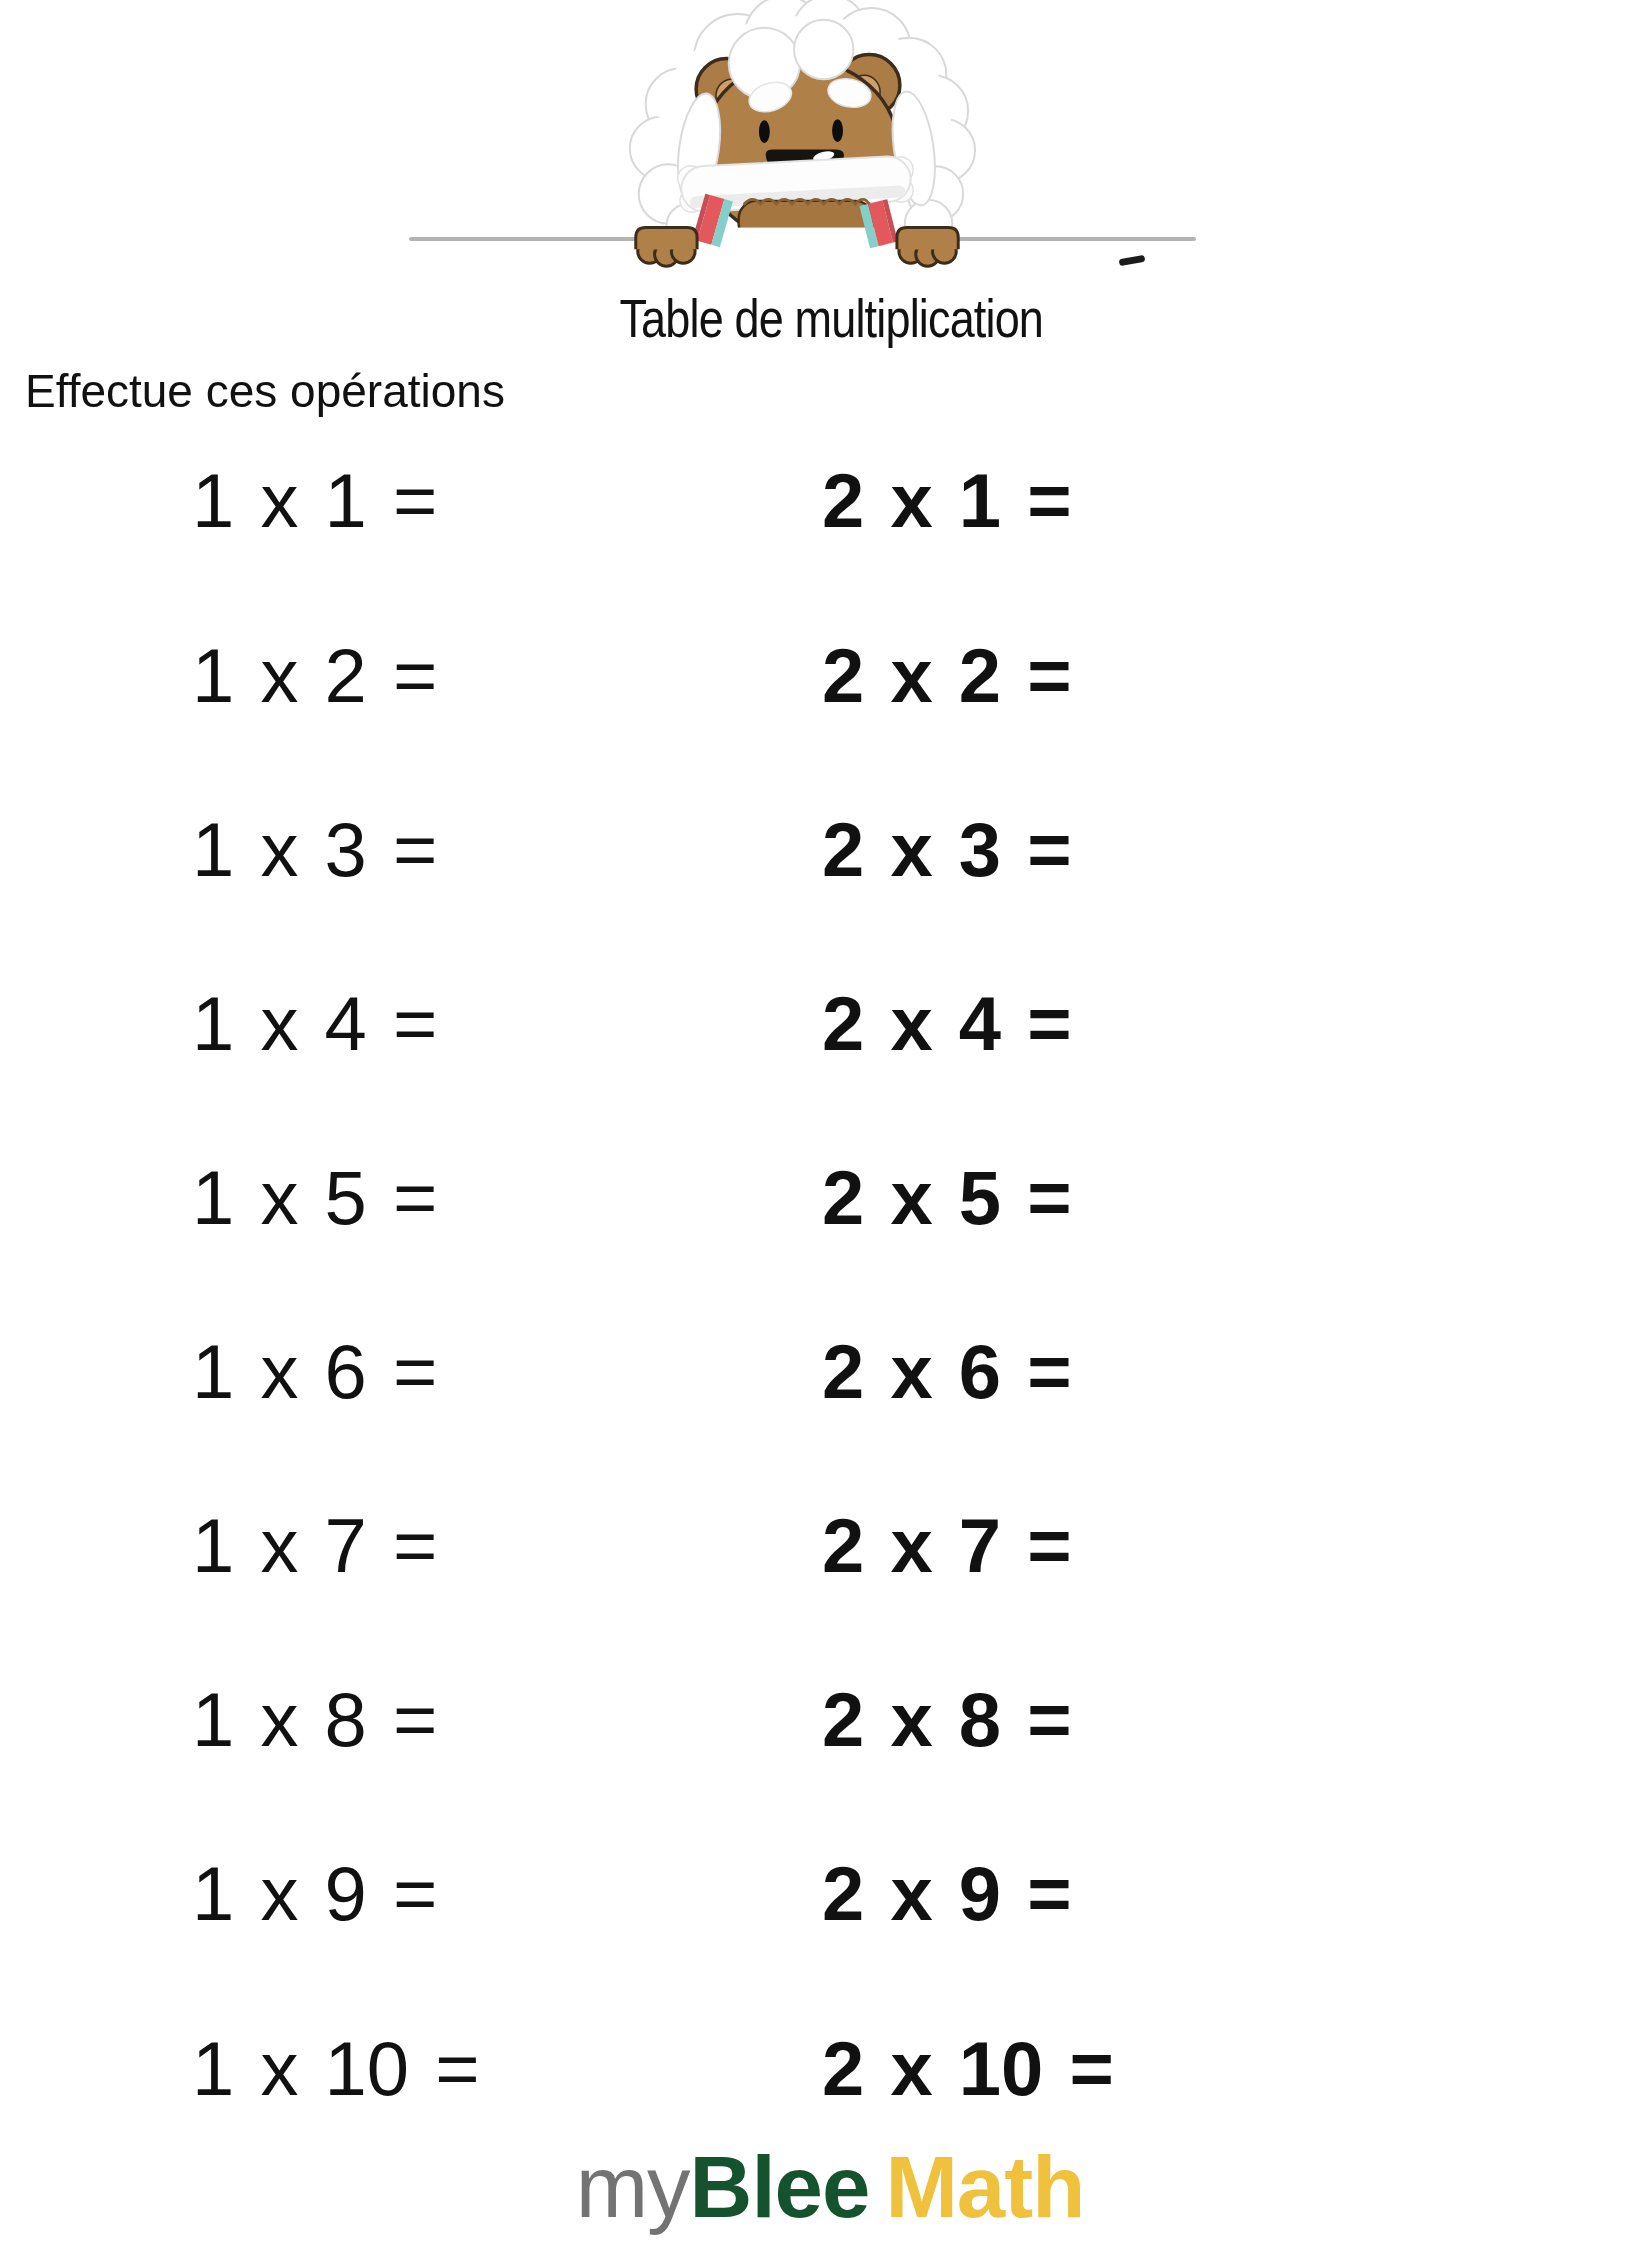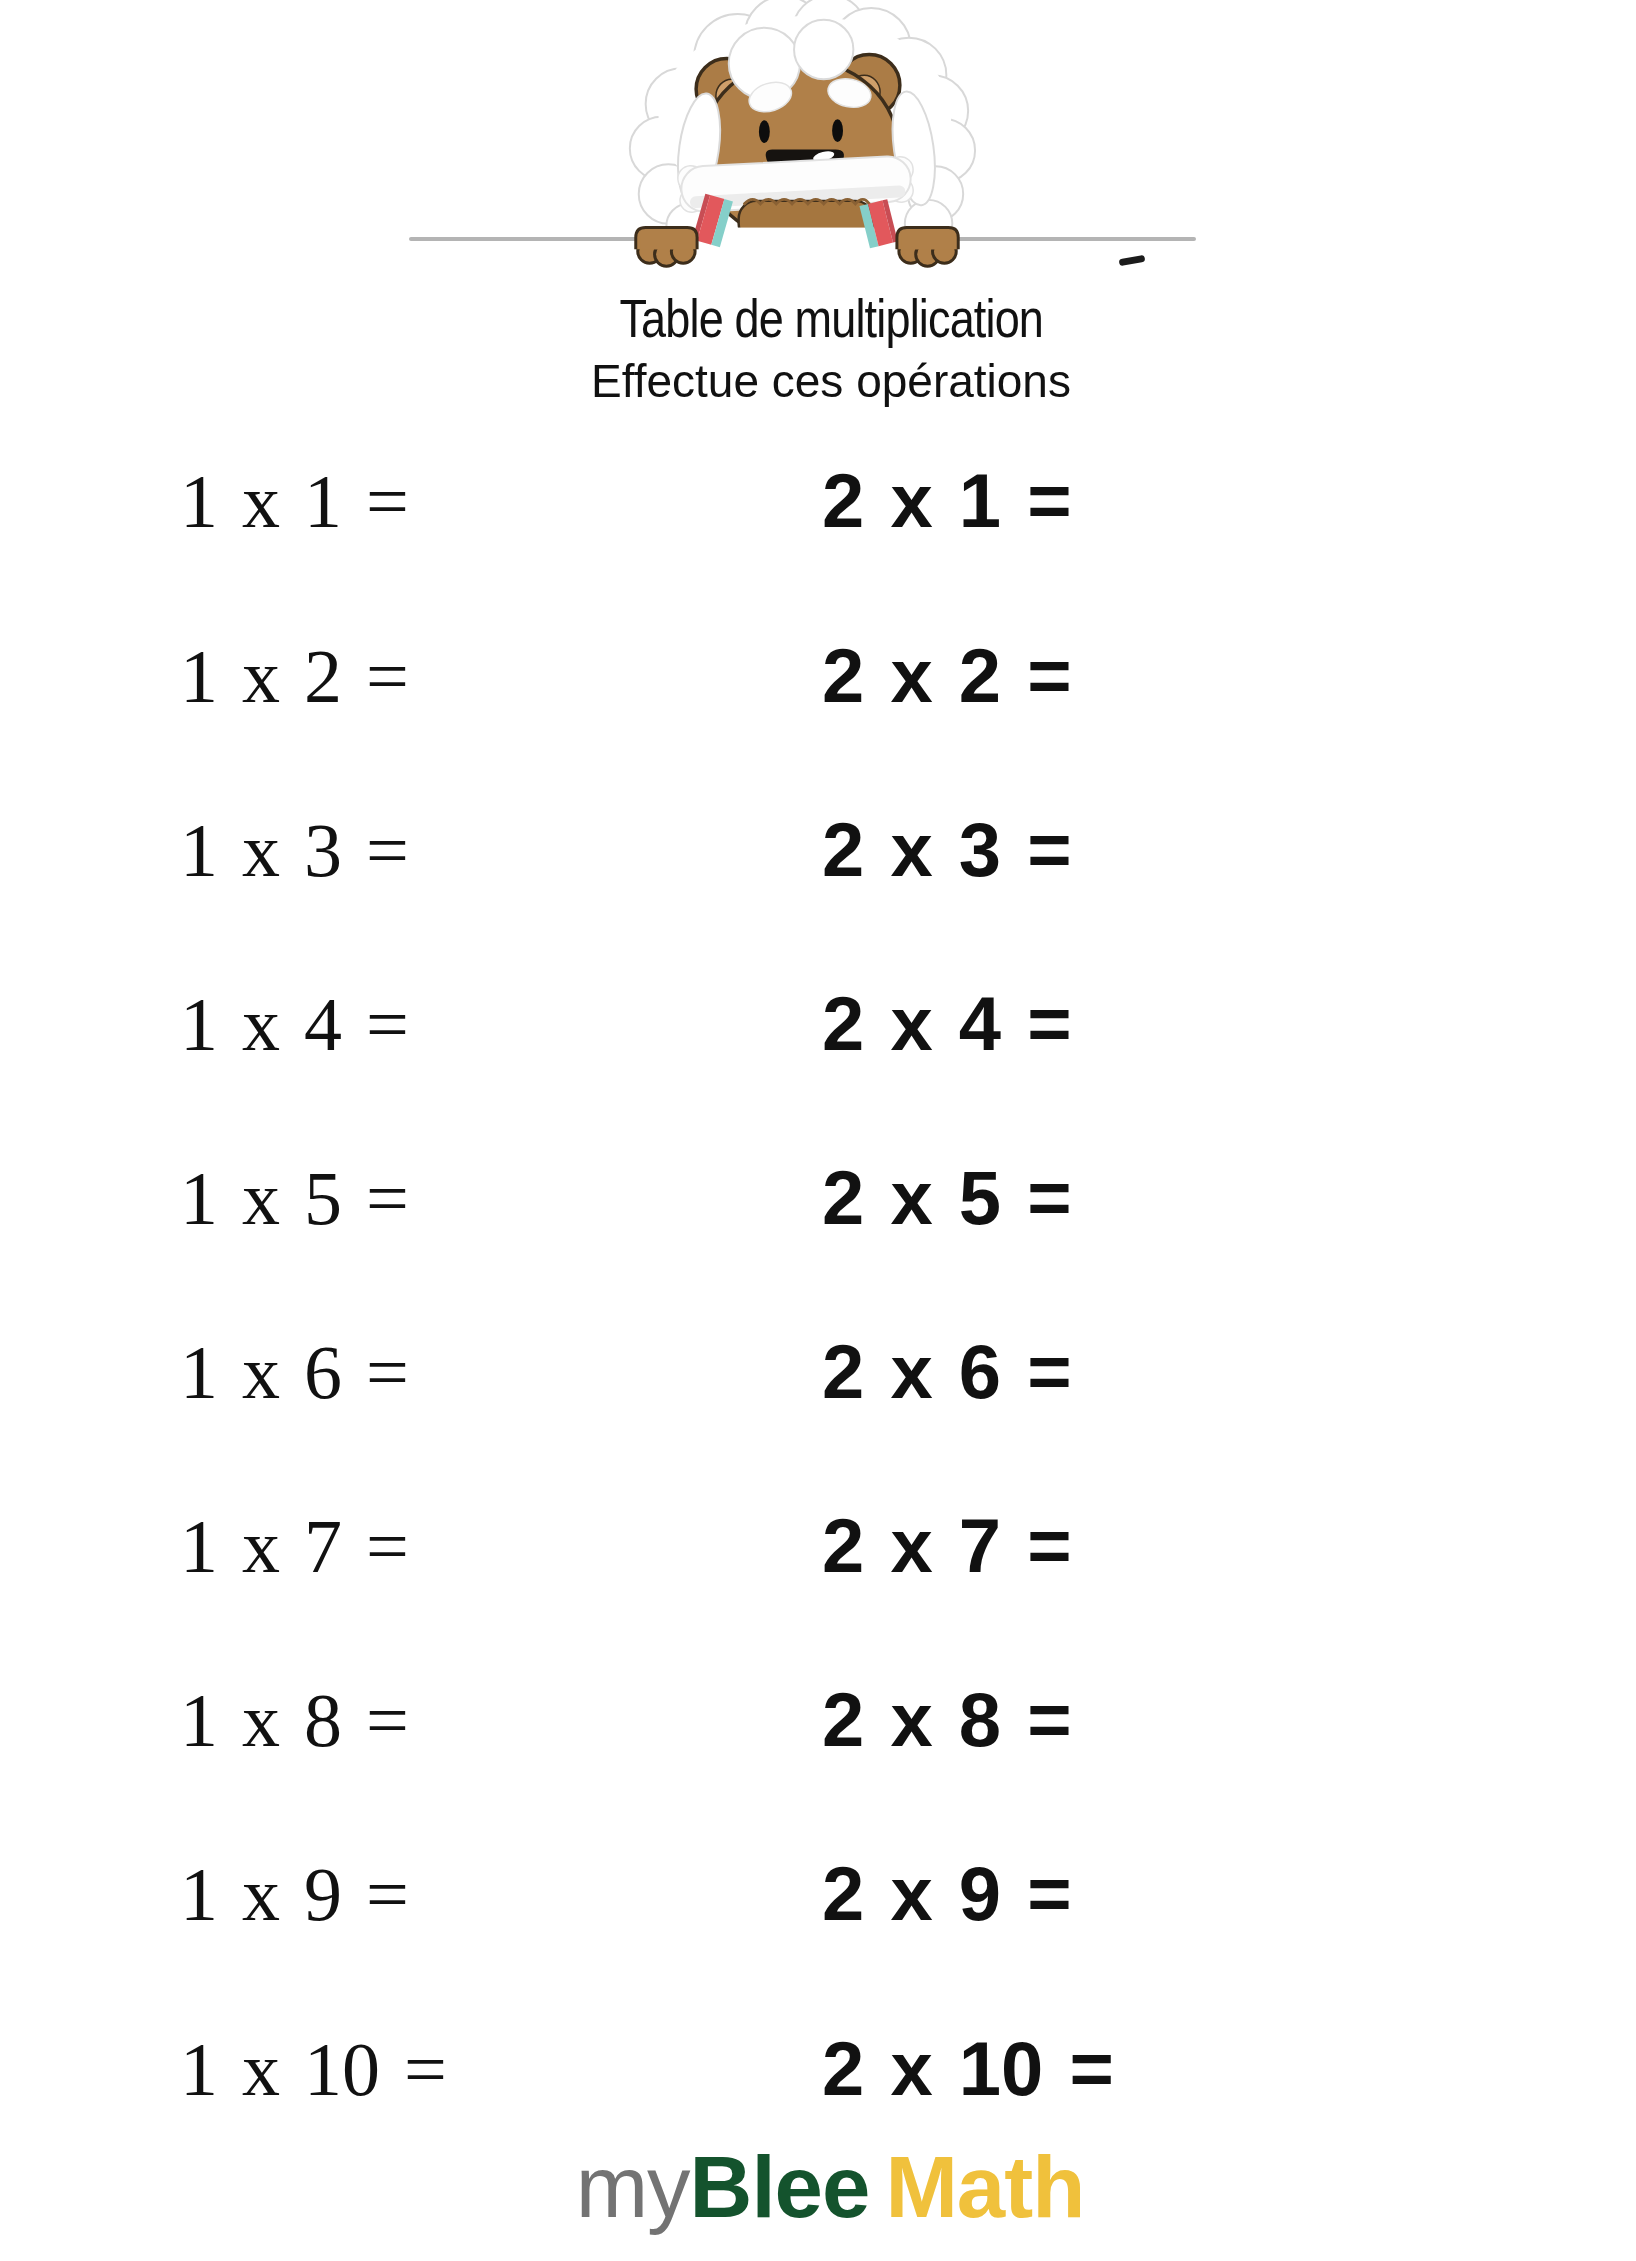--- a/index.html
+++ b/index.html
@@ -41,35 +41,34 @@
     white-space:nowrap;
   }
   .title .squeeze{
     display:inline-block;
     transform:scaleX(0.85);
     transform-origin:center;
     letter-spacing:-1px;
   }
   .subtitle{
     position:absolute;
-    left:25px;top:358px;
+    left:25px;top:368px;
     width:1612px;
-    text-align:center;
     font-size:46px;line-height:1;
     font-weight:400;
     white-space:nowrap;
   }
   .eq{
     position:absolute;
     font-size:76px;line-height:1;
     letter-spacing:0;word-spacing:5px;
     white-space:pre;
     color:#111111;
   }
-  .col-left{left:180px;font-family:Liberation Serif, serif;}
+  .col-left{left:192px;}
   .col-right{left:822px;font-weight:bold;}
   .logo{
     position:absolute;
     left:830px;top:2143px;
     transform:translateX(-50%);
     font-size:87px;line-height:1;
     letter-spacing:-1px;
     white-space:nowrap;
   }
   .logo .my{color:#737373;font-weight:500;}

